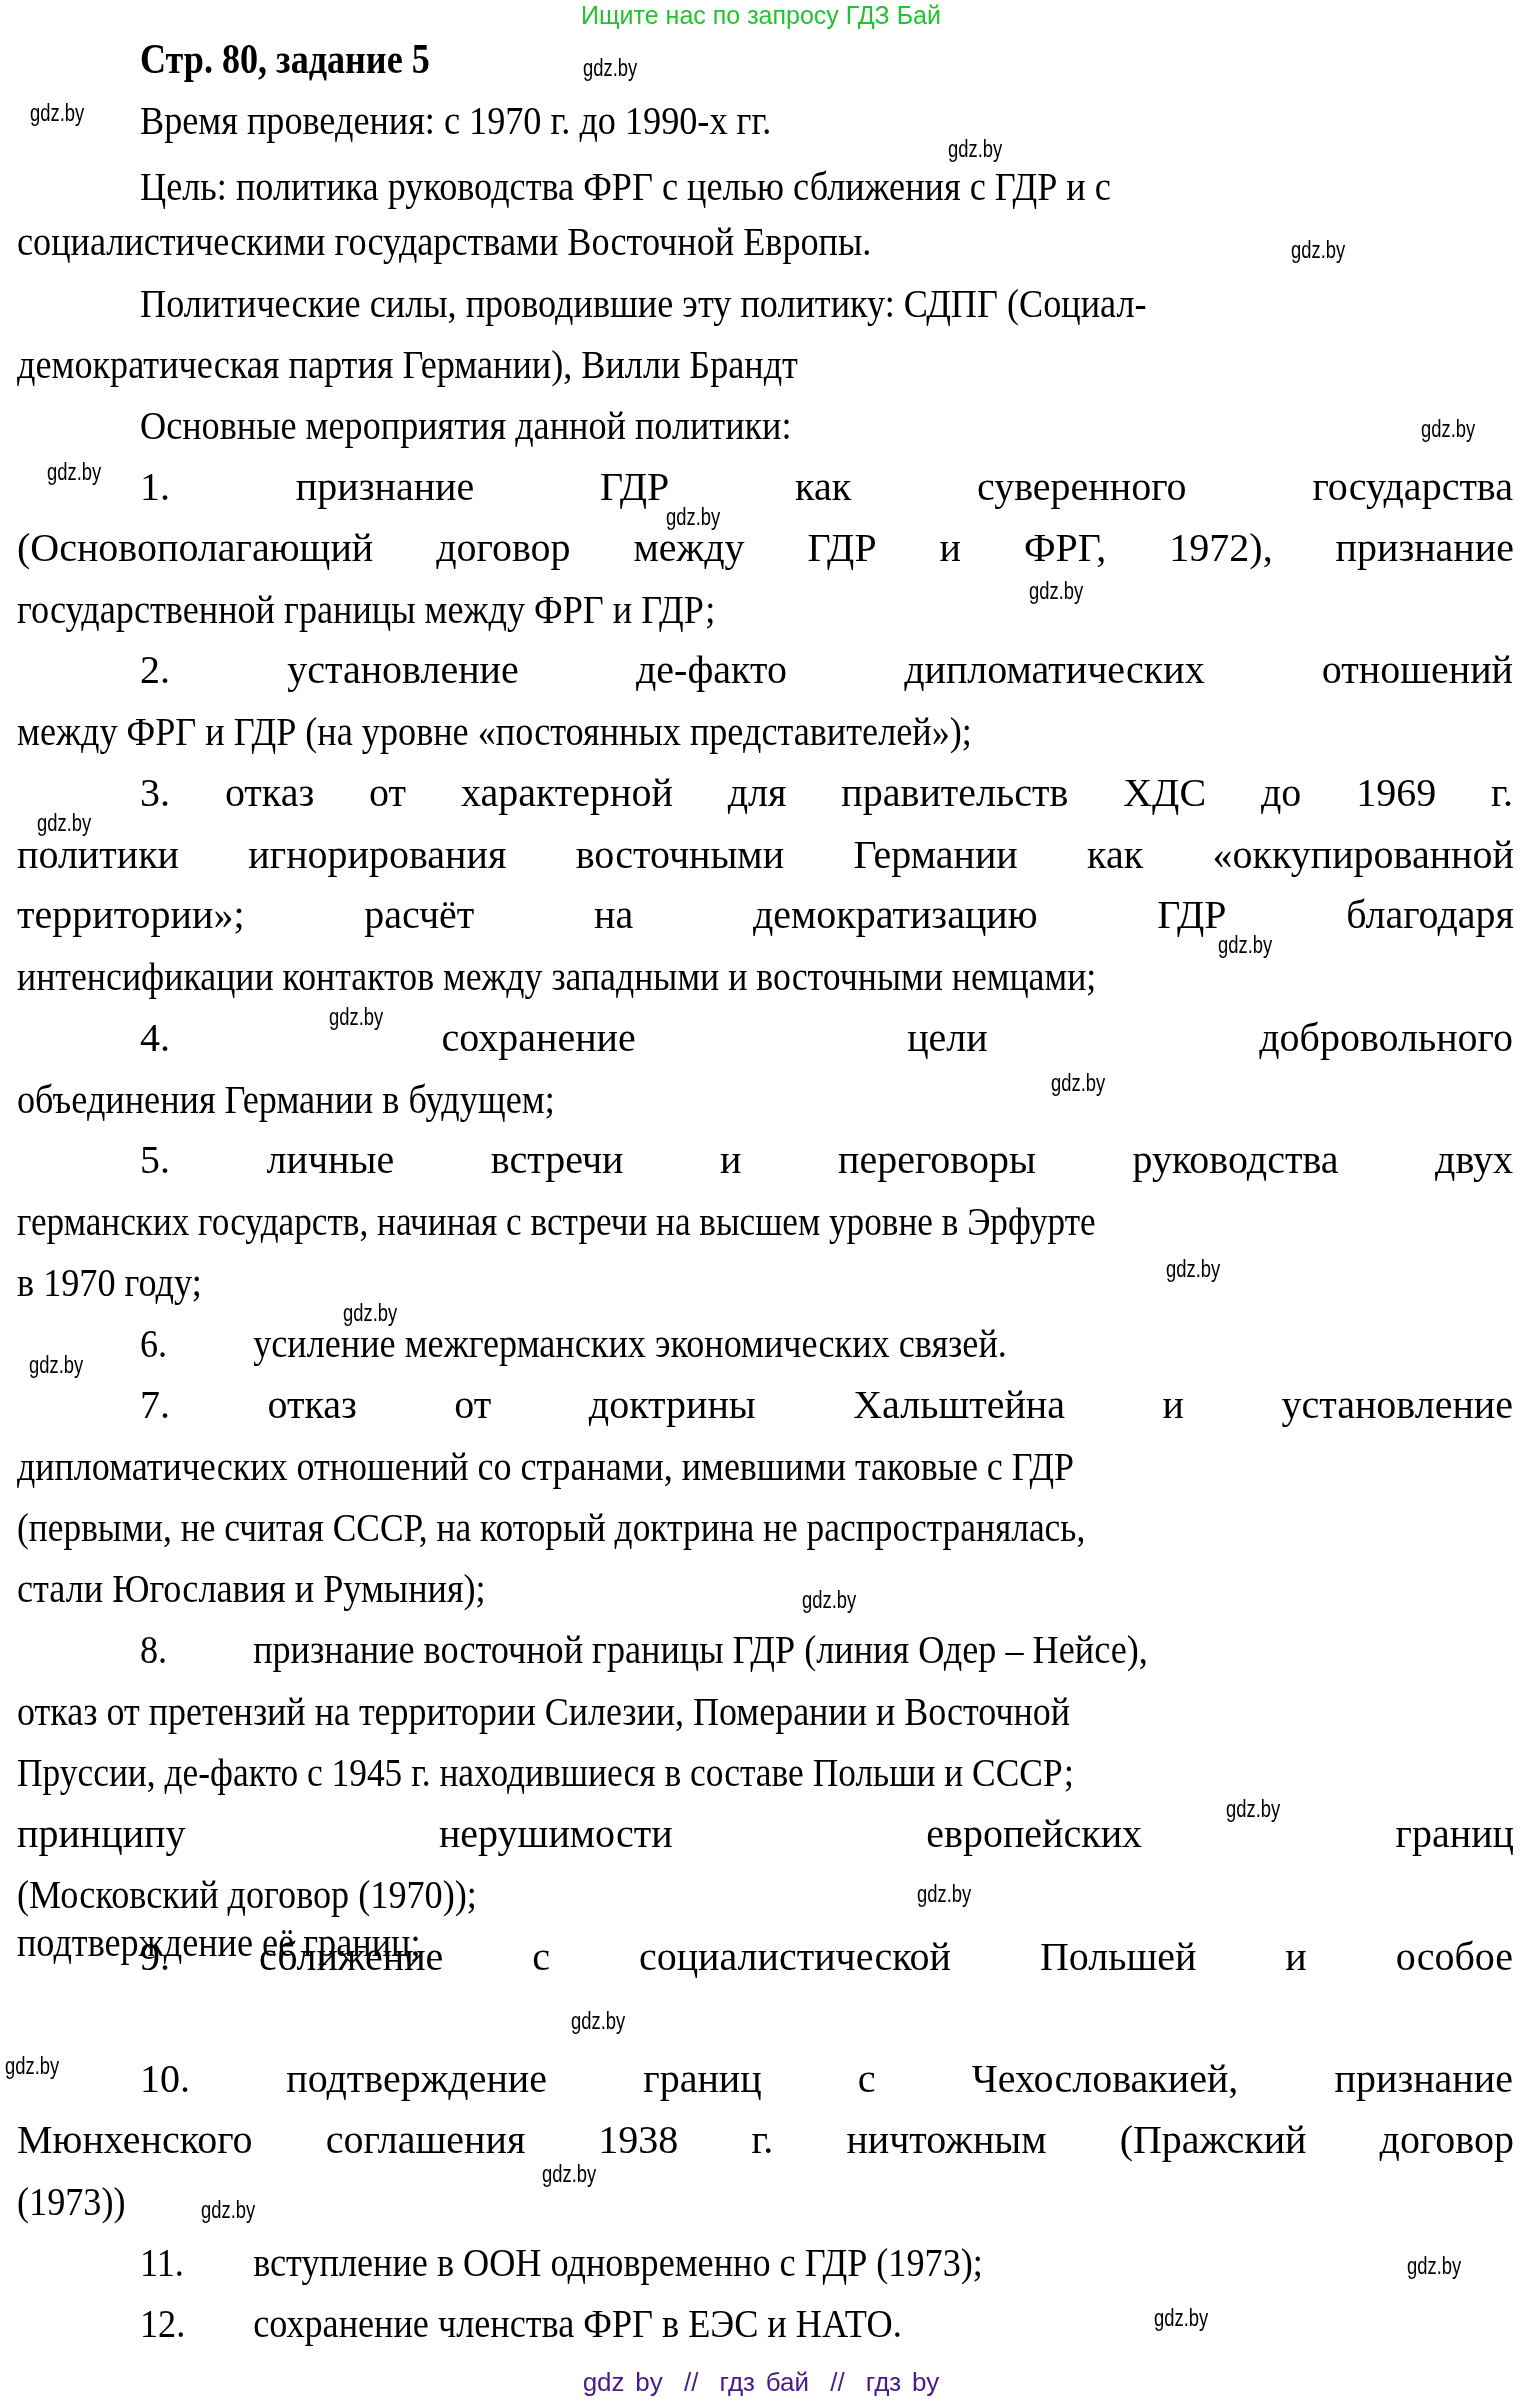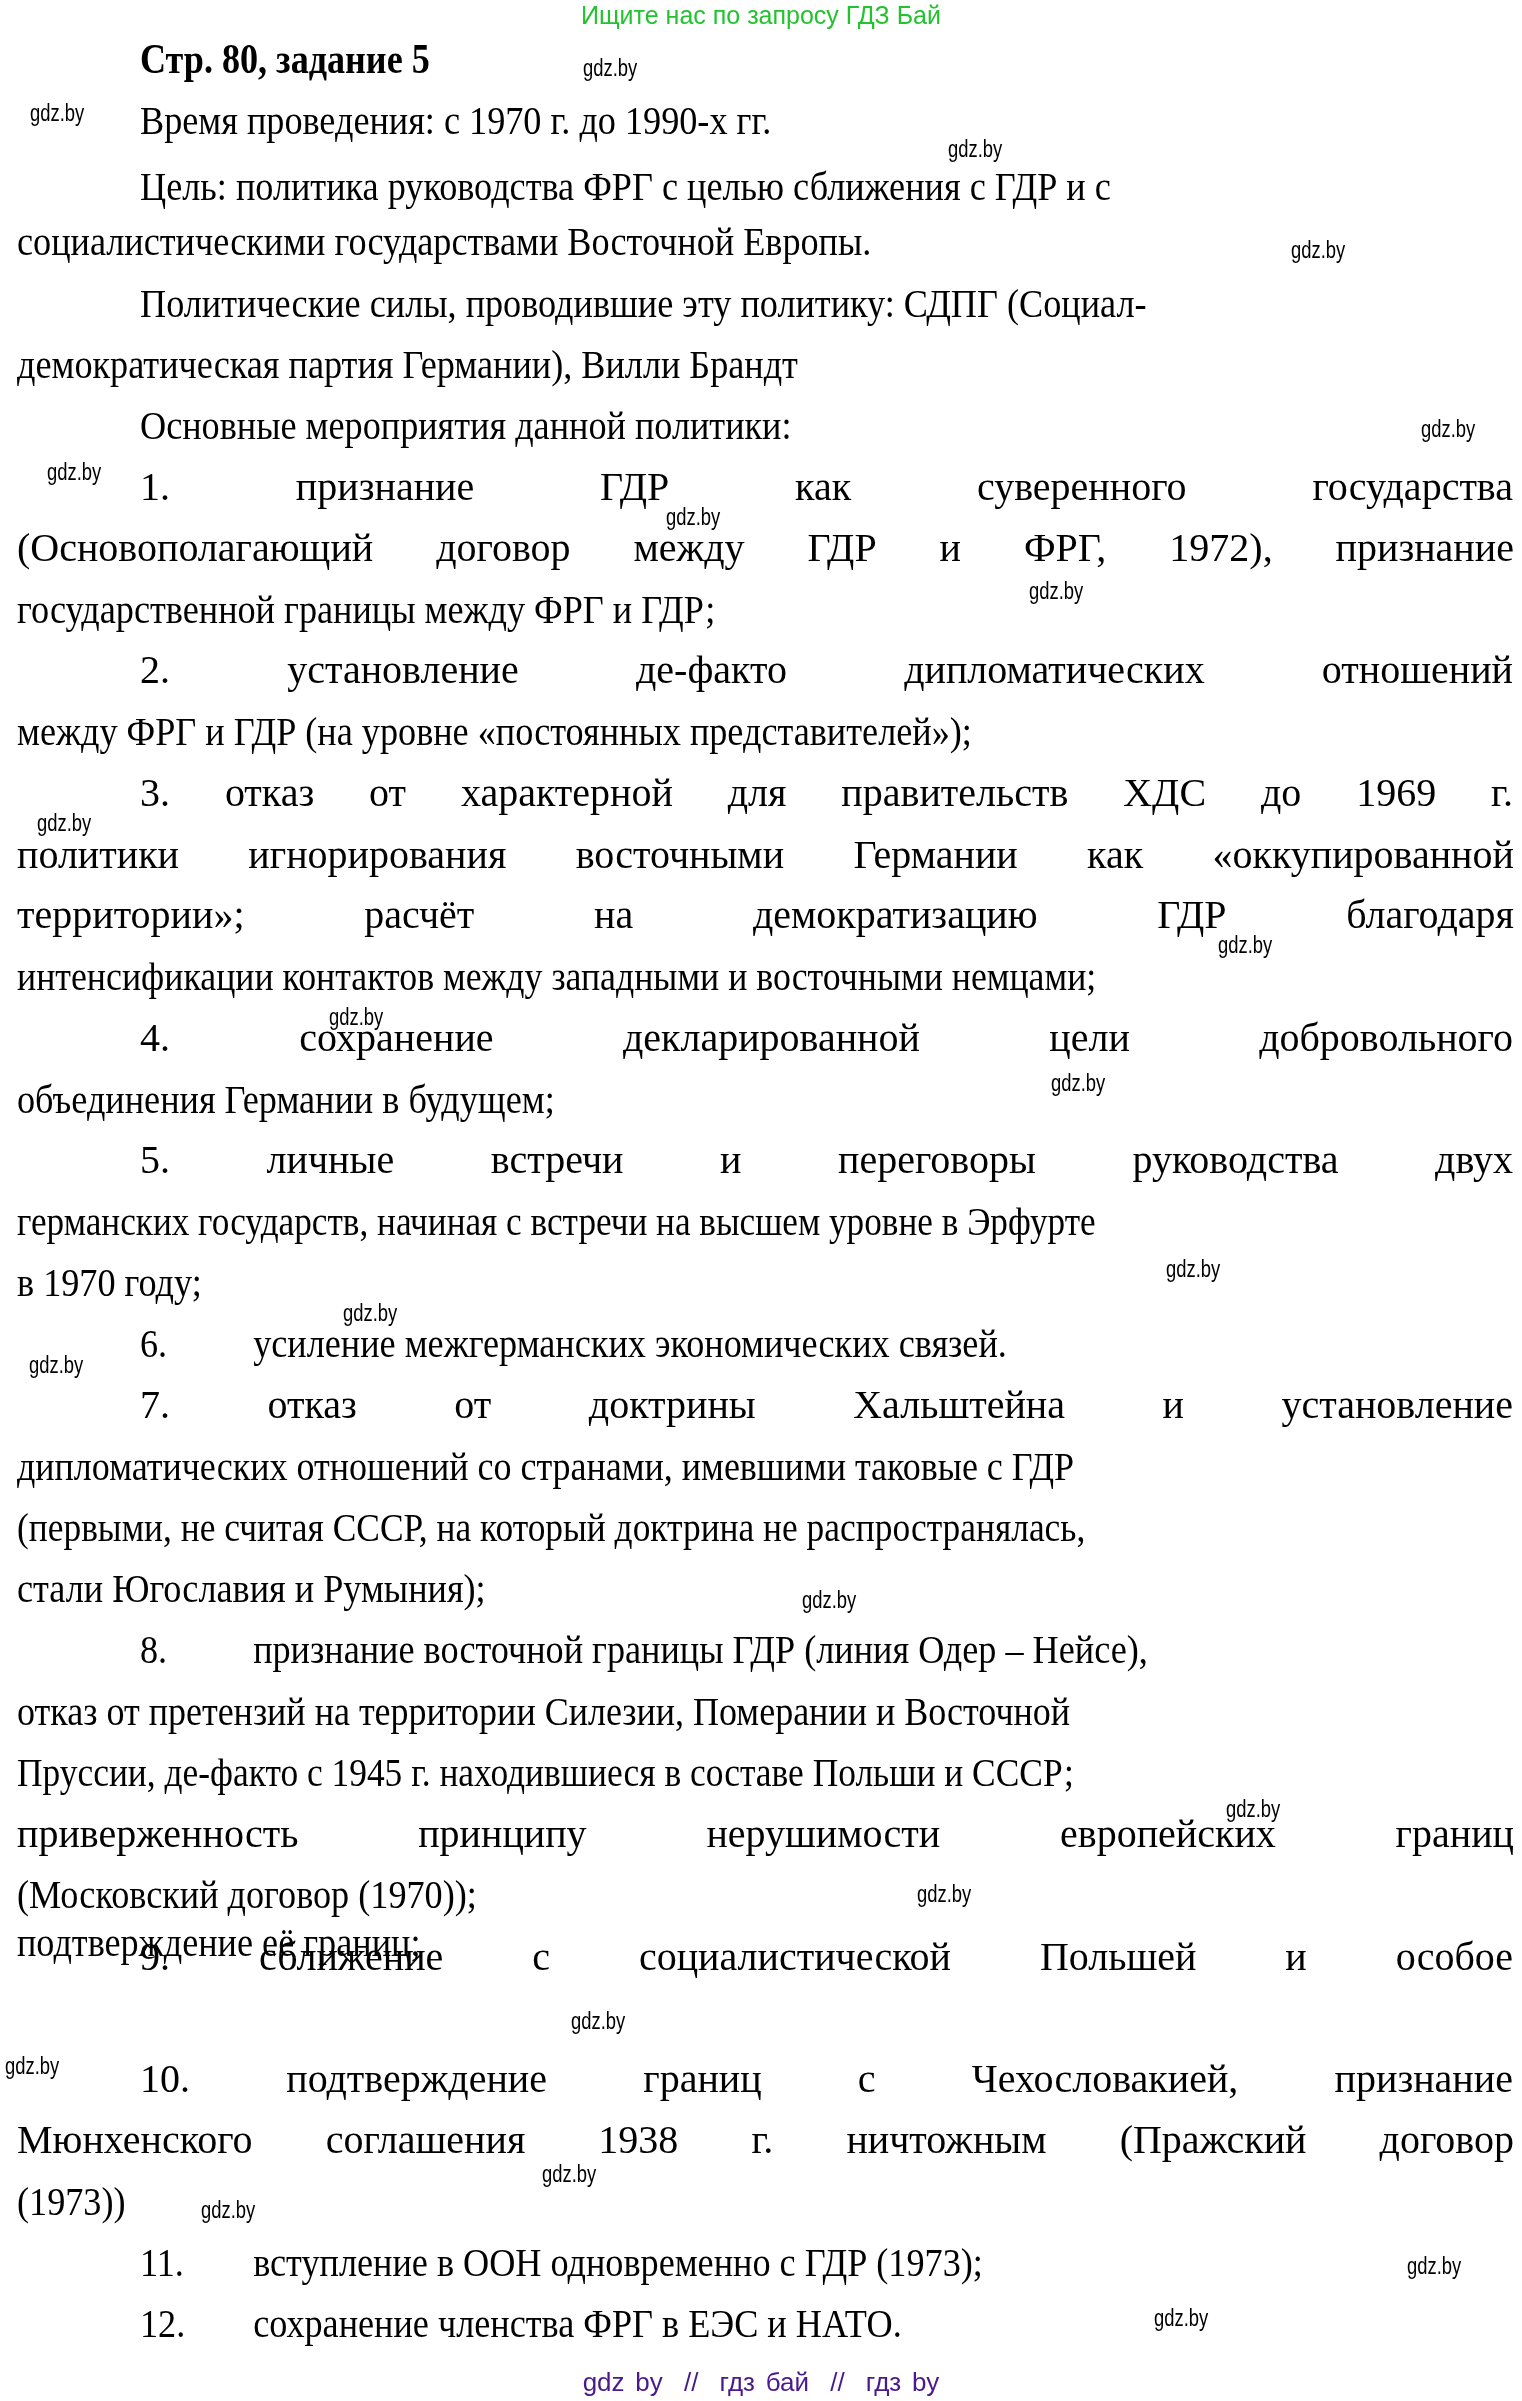--- a/index.html
+++ b/index.html
@@ -141,21 +141,20 @@
     </div>
   </div>
   <div class="line" style="top:946px">
       <span class="txt" style="transform:scaleX(0.895)">интенсификации контактов между западными и восточными немцами;</span>
     </div>
 
   <div class="line indent" style="top:1007px">
     <div class="justify-row">
       <span>4.</span>
       <span>сохранение</span>
-      <span>декларированной</span>
       <span>цели</span>
       <span>добровольного</span>
     </div>
   </div>
   <div class="line" style="top:1069px">
       <span class="txt" style="transform:scaleX(0.905)">объединения Германии в будущем;</span>
     </div>
 
   <div class="line indent" style="top:1129px">
     <div class="justify-row">
@@ -204,21 +203,20 @@
       <span class="txt" style="transform:scaleX(0.905)"><span class="num">8.</span><span>признание восточной границы ГДР (линия Одер – Нейсе),</span></span>
     </div>
   <div class="line" style="top:1681px">
       <span class="txt" style="transform:scaleX(0.9)">отказ от претензий на территории Силезии, Померании и Восточной</span>
     </div>
   <div class="line" style="top:1742px">
       <span class="txt" style="transform:scaleX(0.885)">Пруссии, де-факто с 1945 г. находившиеся в составе Польши и СССР;</span>
     </div>
   <div class="line" style="top:1803px">
     <div class="justify-row">
-      <span>приверженность</span>
       <span>принципу</span>
       <span>нерушимости</span>
       <span>европейских</span>
       <span>границ</span>
     </div>
   </div>
   <div class="line" style="top:1864px">
       <span class="txt" style="transform:scaleX(0.905)">(Московский договор (1970));</span>
     </div>
 

